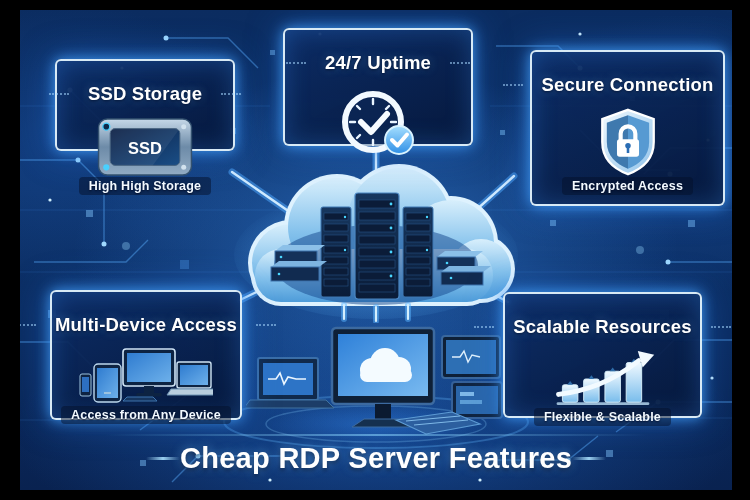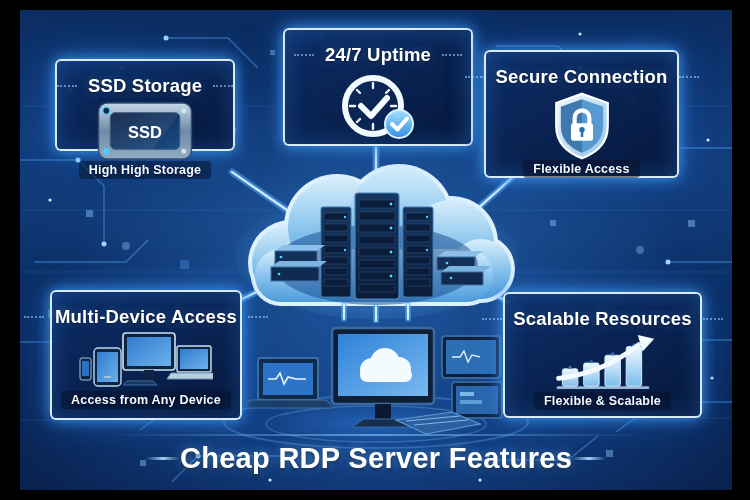--- a/index.html
+++ b/index.html
@@ -20,21 +20,21 @@
   .feature-box{
     position:absolute;box-sizing:border-box;
     display:flex;flex-direction:column;align-items:center;justify-content:space-between;
     padding:8px 8px 9px;border:2px solid rgba(228,246,255,.95);border-radius:6px;
     background:linear-gradient(155deg, rgba(13,45,102,.94), rgba(6,23,58,.96));
     box-shadow:0 0 14px rgba(70,165,255,.85), 0 0 34px rgba(40,120,230,.5),
                inset 0 0 24px rgba(60,150,255,.28);
   }
   .feature-title-row{display:flex;align-items:center;gap:7px;margin-top:2px;}
   .feature-title{
-    margin:4px;color:#fff;font-size:18.5px;font-weight:bold;letter-spacing:.2px;
+    margin:12px;color:#fff;font-size:18.5px;font-weight:bold;letter-spacing:.2px;
     text-shadow:0 1px 3px rgba(0,15,45,.9), 0 0 10px rgba(120,200,255,.35);white-space:nowrap;
   }
   .dots{width:20px;border-top:2px dotted rgba(165,215,255,.55);height:0;}
   .feature-subtitle{
     color:#f2f9ff;font-size:12.5px;font-weight:bold;letter-spacing:.2px;
     background:rgba(4,16,42,.5);padding:2px 10px;border-radius:4px;white-space:nowrap;
     text-shadow:0 1px 2px rgba(0,10,35,.9);
   }
   .feature-icon{display:flex;align-items:flex-start;justify-content:center;flex:1;}
   .main-title-wrap{
@@ -358,21 +358,21 @@
             <line x1="54" y1="20" x2="51" y2="23"></line>
           <line x1="22" y1="52" x2="25" y2="49"></line>
         </g>
         <path d="M26 36 L36 46 L52 28" fill="none" stroke="#f6fbff" stroke-width="6" stroke-linecap="round" stroke-linejoin="round"></path>
         <circle cx="64" cy="54" r="14" fill="url(#badgeGrad)" stroke="#d9f3ff" stroke-width="2"></circle>
         <path d="M57 54 L62.5 59.5 L72 48.5" fill="none" stroke="#ffffff" stroke-width="4" stroke-linecap="round" stroke-linejoin="round"></path>
       </svg>
     </div>
   </section>
 
-  <section class="feature-box" style="left:464px;top:40px;width:195px;height:128px;">
+  <section class="feature-box" style="left:510px;top:40px;width:195px;height:156px;">
     <div class="feature-title-row">
       <span class="dots"></span>
       <h2 class="feature-title">Secure Connection</h2>
       <span class="dots"></span>
     </div>
     <div class="feature-icon">
       <svg width="64" height="68" viewBox="0 0 66 74">
         <defs>
           <linearGradient id="shieldGrad" x1="0" y1="0" x2="1" y2="1">
             <stop offset="0%" stop-color="#f2faff"></stop>
@@ -381,21 +381,21 @@
         </defs>
         <path d="M33 2 L61 12 V37 C61 56 49 66 33 72 C17 66 5 56 5 37 V12 Z" fill="url(#shieldGrad)" stroke="#ffffff" stroke-width="2.5"></path>
         <path d="M33 8 L56 16 V37 C56 52 46 61 33 66 C20 61 10 52 10 37 V16 Z" fill="#579ad2"></path>
         <path d="M33 8 L10 16 V37 C10 52 20 61 33 66 Z" fill="rgba(20,60,110,.35)"></path>
         <path d="M25 35 v-7 a8 8 0 0 1 16 0 v7" fill="none" stroke="#ffffff" stroke-width="4.5"></path>
         <rect x="21" y="34" width="24" height="19" rx="3" fill="#ffffff"></rect>
         <circle cx="33" cy="41" r="3" fill="#2a6db4"></circle>
         <rect x="31.6" y="42" width="2.8" height="7" fill="#2a6db4"></rect>
       </svg>
     </div>
-    <div class="feature-subtitle">Flexible Access</div>
+    <div class="feature-subtitle">Encrypted Access</div>
   </section>
 
   <section class="feature-box" style="left:30px;top:280px;width:192px;height:130px;">
     <div class="feature-title-row">
       <span class="dots"></span>
       <h2 class="feature-title">Multi-Device Access</h2>
       <span class="dots"></span>
     </div>
     <div class="feature-icon">
       <svg width="134" height="58" viewBox="0 0 134 58">

